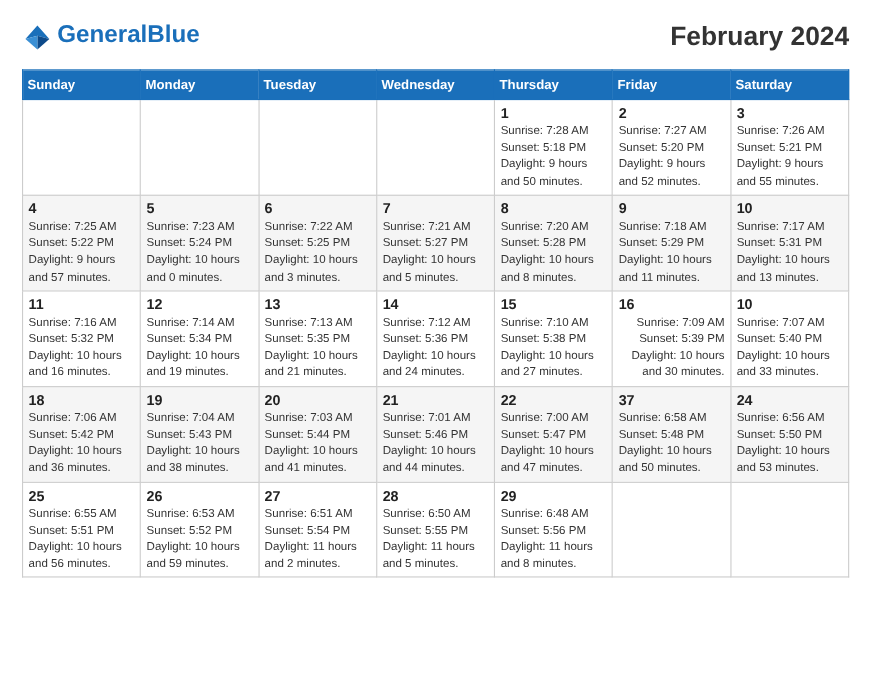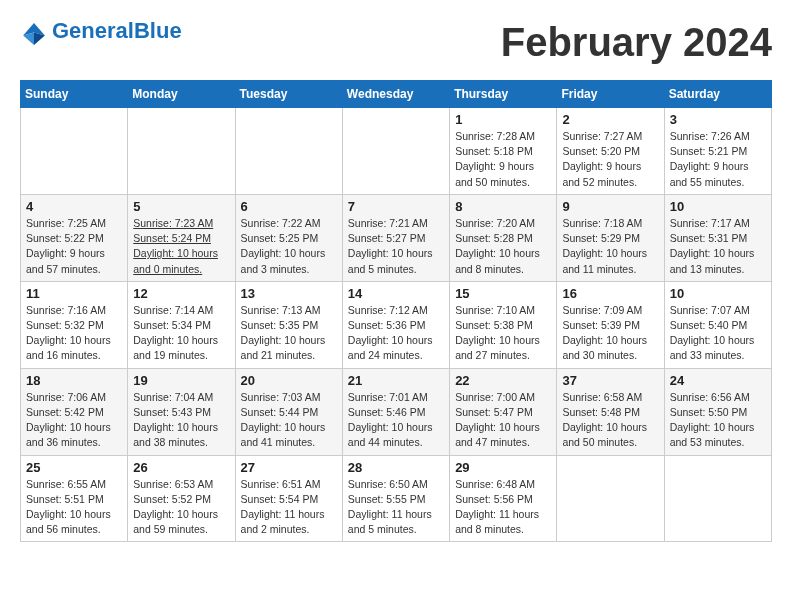--- a/index.html
+++ b/index.html
@@ -31,21 +31,21 @@
       color: #1a6fba;
     }
     .logo-icon {
       width: 28px;
       height: 28px;
     }
     .title-block {
       text-align: right;
     }
     .month-title {
-      font-size: 40px;
+      font-size: 24px;
       font-weight: bold;
       color: #333;
     }
     .location {
       font-size: 15px;
       color: #555;
     }
     .calendar {
       width: 100%;
       border-collapse: collapse;
@@ -151,21 +151,21 @@
       <tr>
         <td>
           <div class="day-number">4</div>
           <div class="day-info" style="white-space: pre-line;">Sunrise: 7:25 AM
 Sunset: 5:22 PM
 Daylight: 9 hours
 and 57 minutes.</div>
         </td>
         <td>
           <div class="day-number">5</div>
-          <div class="day-info" style="white-space: pre-line; text-decoration: underline;">Sunrise: 7:23 AM
+          <div class="day-info" style="white-space: pre-line;">Sunrise: 7:23 AM
 Sunset: 5:24 PM
 Daylight: 10 hours
 and 0 minutes.</div>
         </td>
         <td>
           <div class="day-number">6</div>
           <div class="day-info" style="white-space: pre-line;">Sunrise: 7:22 AM
 Sunset: 5:25 PM
 Daylight: 10 hours
 and 3 minutes.</div>
@@ -230,21 +230,21 @@
         </td>
         <td>
           <div class="day-number">15</div>
           <div class="day-info" style="white-space: pre-line;">Sunrise: 7:10 AM
 Sunset: 5:38 PM
 Daylight: 10 hours
 and 27 minutes.</div>
         </td>
         <td>
           <div class="day-number">16</div>
-          <div class="day-info" style="white-space: pre-line;">Sunrise: 7:09 AM
+          <div class="day-info" style="white-space: pre-line; text-align: right;">Sunrise: 7:09 AM
 Sunset: 5:39 PM
 Daylight: 10 hours
 and 30 minutes.</div>
         </td>
         <td>
           <div class="day-number">10</div>
           <div class="day-info" style="white-space: pre-line;">Sunrise: 7:07 AM
 Sunset: 5:40 PM
 Daylight: 10 hours
 and 33 minutes.</div>

